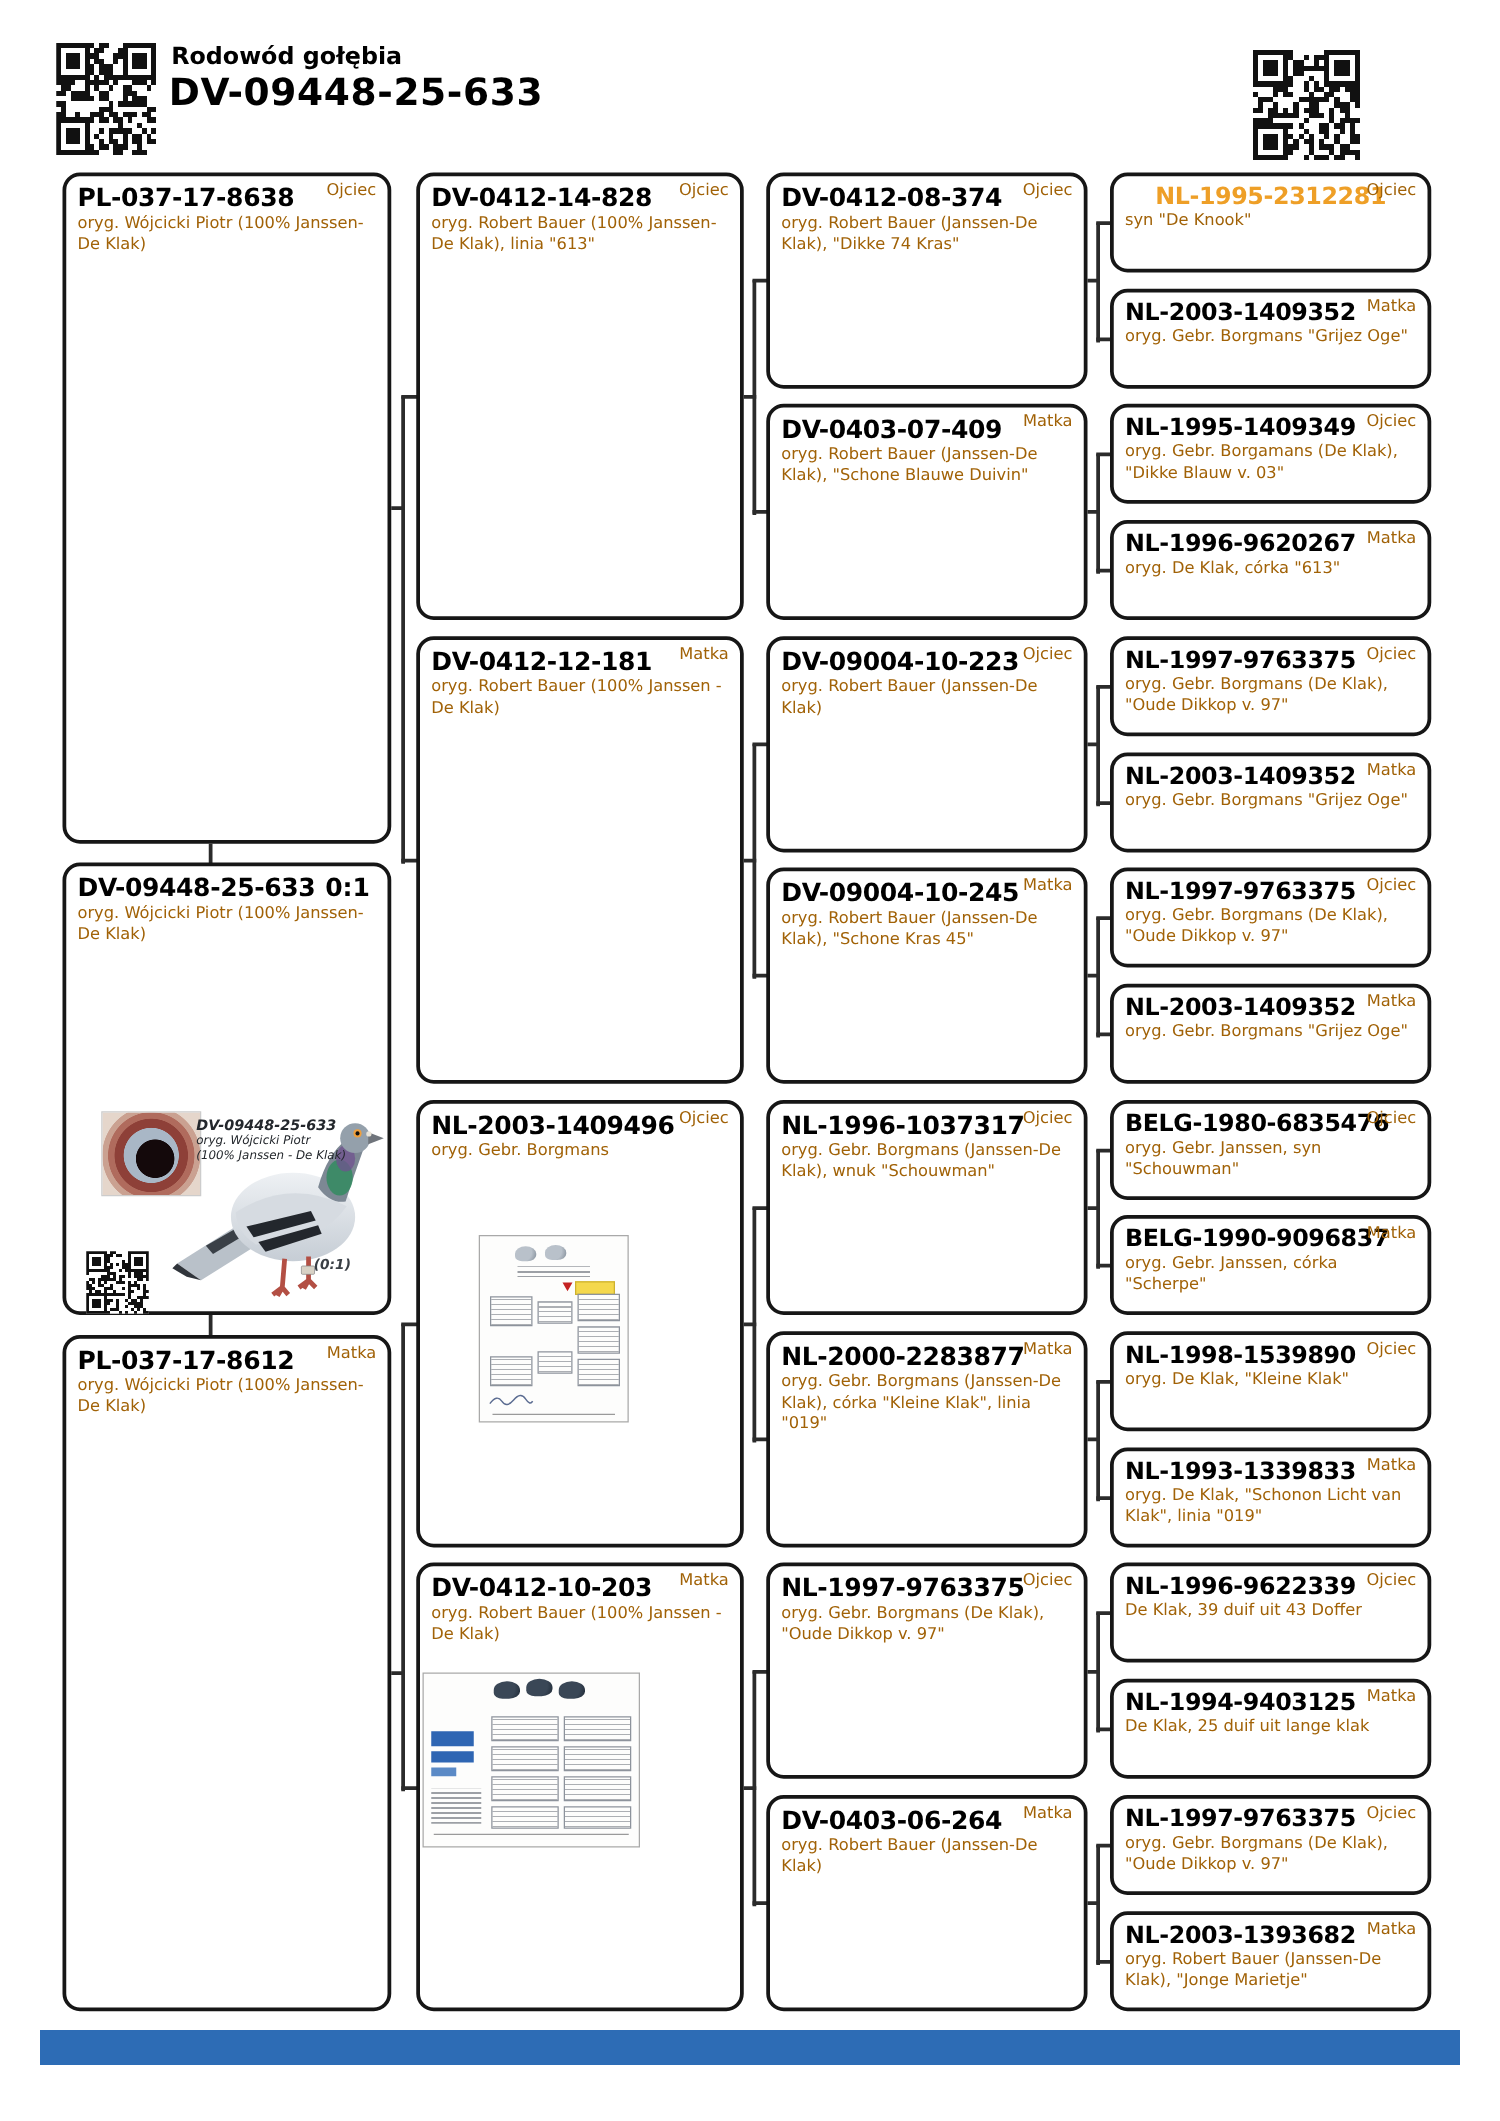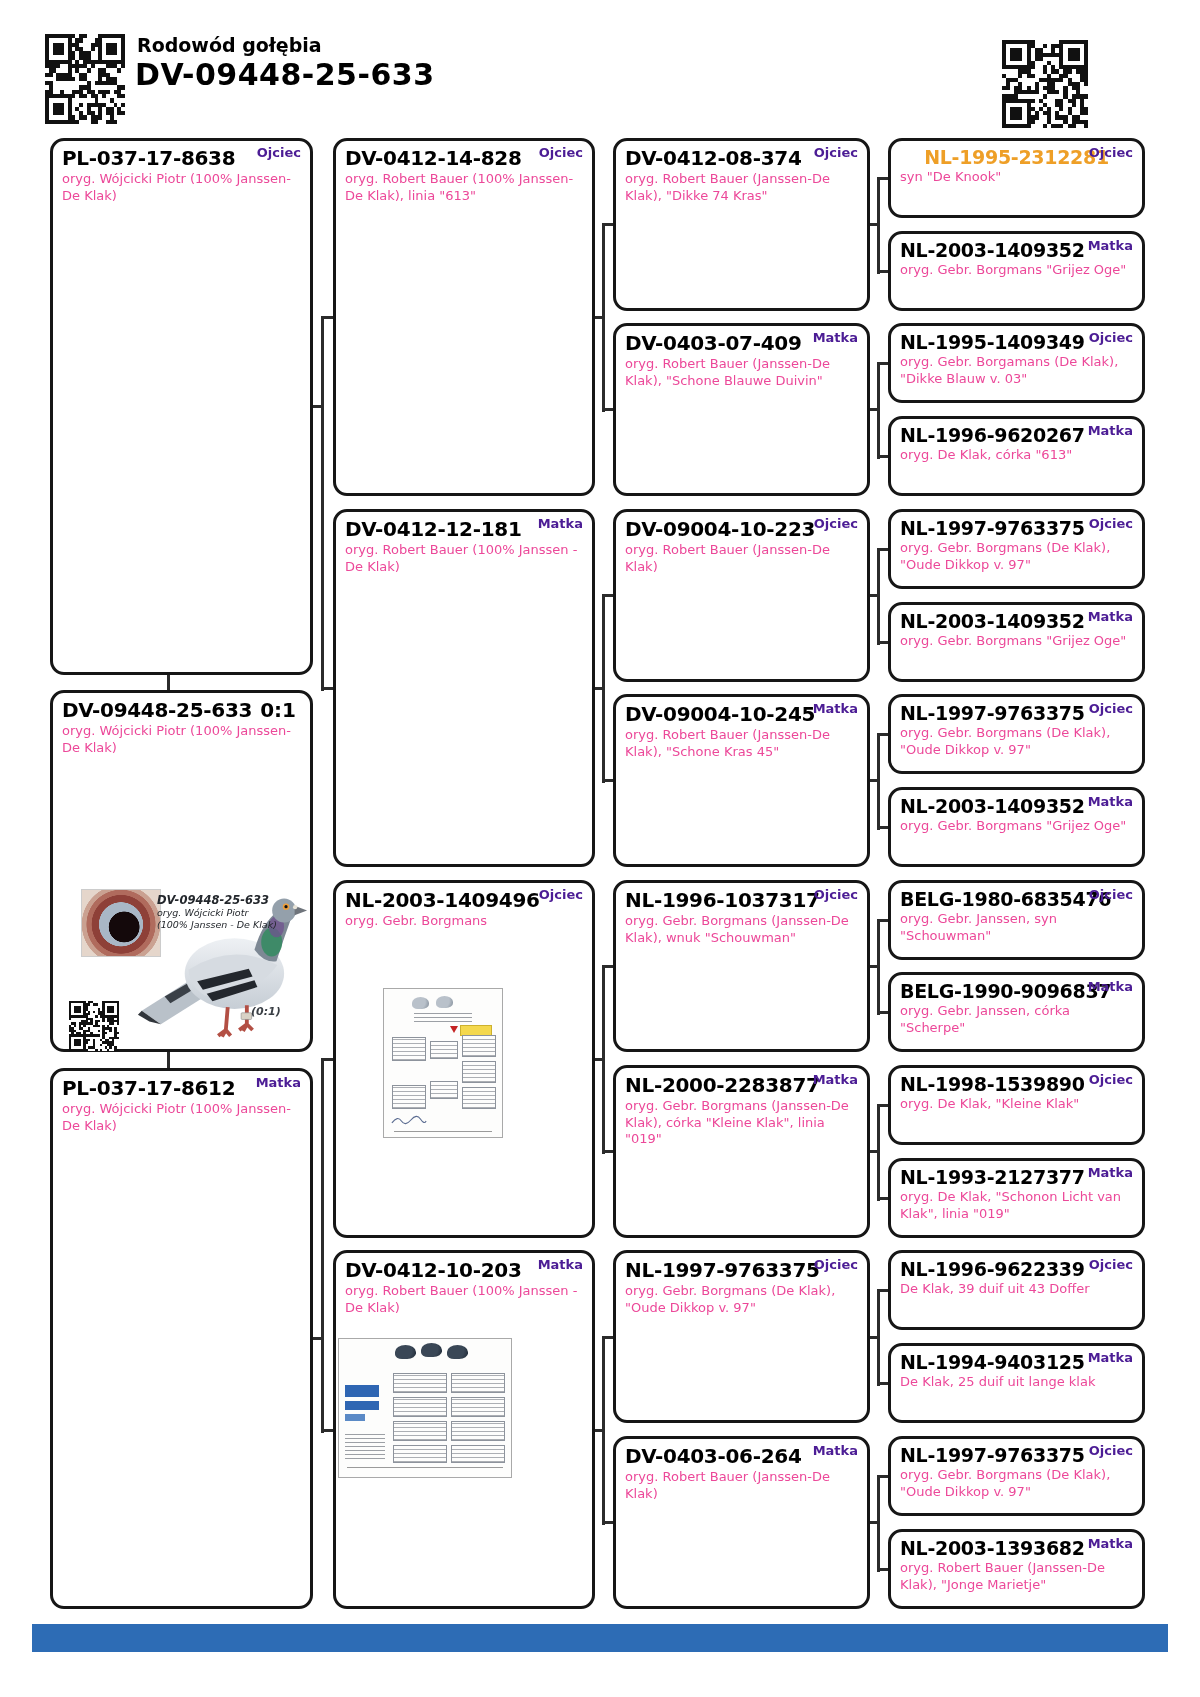--- a/index.html
+++ b/index.html
@@ -15,22 +15,22 @@
   .doc-ring{position:absolute;left:135px;top:57px;font-size:30px;font-weight:700;letter-spacing:.5px;}
   .owner{position:absolute;left:600px;top:36px;width:380px;text-align:right;}
   .owner .name{font-size:21px;font-weight:700;margin-bottom:5px;}
   .owner .row{font-size:15px;line-height:1.33;}
   
   #tree{position:absolute;left:0;top:0;width:1200px;height:1697px;}
   .pbox{position:absolute;background:#fff;border:3px solid #161616;border-radius:14px;
         padding:5px 9px;box-sizing:border-box;z-index:2;}
   .ring{font-size:20px;font-weight:700;color:#000;white-space:nowrap;letter-spacing:-.3px;}
   .ring.small{font-size:19px;}
-  .desc{font-size:13px;line-height:1.28;color:#ec4899;margin-top:1px;}
-  .rel{position:absolute;top:4px;right:9px;font-size:13px;font-weight:700;color:#4c1d95;}
+  .desc{font-size:13px;line-height:1.28;color:#a16207;margin-top:1px;}
+  .rel{position:absolute;top:4px;right:9px;font-size:13px;font-weight:400;color:#a16207;}
   .hl .ring{color:var(--hl,#ee9f27);text-align:center;}
   .conn{position:absolute;background:#2b2b2b;z-index:1;}
   
   .subject{left:50px;top:690px;width:263px;height:362px;}
   .subject .score{position:absolute;top:5px;right:14px;font-size:20px;font-weight:700;}
   .eye-photo{position:absolute;left:28px;top:196px;width:78px;height:66px;
     background:
       radial-gradient(circle at 54% 56%, #14090b 0 27%, rgba(0,0,0,0) 28%),
       radial-gradient(circle at 50% 52%, #a9b7c6 0 42%, #8e4038 43% 56%, #b06b5d 57% 66%, #caa191 67% 75%, #e5d6cb 76% 100%);
     border:1px solid #ccc;}
@@ -703,21 +703,21 @@
         <div class="ring small">BELG-1990-9096837</div>
         <div class="desc">oryg. Gebr. Janssen, córka "Scherpe"</div>
       </div>
       <div class="pbox" style="left: 888px; top: 1065px; width: 257px; height: 80px;">
         <div class="rel">Ojciec</div>
         <div class="ring small">NL-1998-1539890</div>
         <div class="desc">oryg. De Klak, "Kleine Klak"</div>
       </div>
       <div class="pbox" style="left: 888px; top: 1158px; width: 257px; height: 80px;">
         <div class="rel">Matka</div>
-        <div class="ring small">NL-1993-2127377</div>
+        <div class="ring small">NL-1993-1339833</div>
         <div class="desc">oryg. De Klak, "Schonon Licht van Klak", linia "019"</div>
       </div>
       <div class="pbox" style="left: 888px; top: 1250px; width: 257px; height: 80px;">
         <div class="rel">Ojciec</div>
         <div class="ring small">NL-1996-9622339</div>
         <div class="desc">De Klak, 39 duif uit 43 Doffer</div>
       </div>
       <div class="pbox" style="left: 888px; top: 1343px; width: 257px; height: 80px;">
         <div class="rel">Matka</div>
         <div class="ring small">NL-1994-9403125</div>

